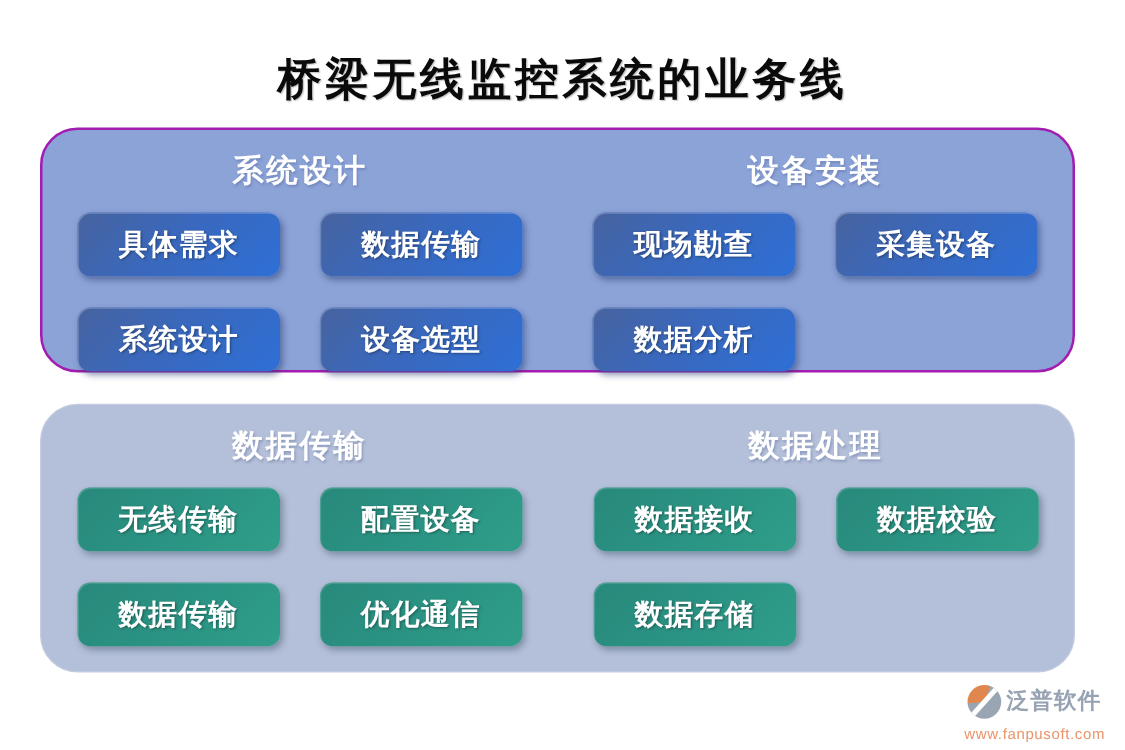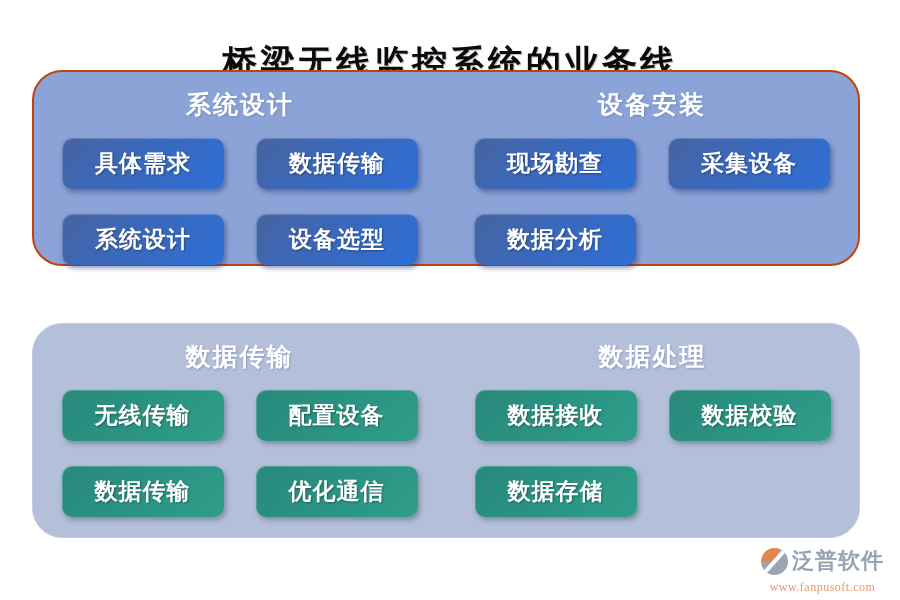--- a/index.html
+++ b/index.html
@@ -2,42 +2,42 @@
 <html><head>
 <meta charset="utf-8">
 <style>
   * { margin:0; padding:0; box-sizing:border-box; }
   html,body { background:#ffffff; }
   .page {
     position:relative;
     width:900px; height:600px;
     background:#ffffff;
     overflow:hidden;
-    font-family:Liberation Serif, serif;
+    font-family:Liberation Sans, sans-serif;
   }
   .title {
     position:absolute;
     top:40px; left:0; width:100%;
     text-align:center;
     font-size:35px;
     font-weight:bold;
     color:#0a0a0a;
     letter-spacing:3px;
     text-shadow:1px 1px 1px rgba(0,0,0,0.25);
   }
   .panel {
     position:absolute;
     left:32px;
     width:828px;
     border-radius:30px;
   }
   .panel-top {
-    top:70px; height:196px;
+    top:102px; height:196px;
     background:#8ca3d8;
-    border:2px solid #c2410c;
+    border:2px solid #a21caf;
   }
   .panel-bottom {
     top:323px; height:215px;
     background:#b4bfd9;
     border:1px solid #c3cce0;
   }
   .panel-inner {
     display:flex;
     width:100%; height:100%;
   }
@@ -106,21 +106,21 @@
   .logo-icon::after {
     content:"";
     position:absolute;
     top:11px; left:-4px;
     width:36px; height:4px;
     background:#ffffff;
     transform:rotate(-48deg);
   }
   .brand-name {
     color:#97a2b2;
-    font-size:22px;
+    font-size:18px;
     font-weight:bold;
     letter-spacing:1px;
   }
   .brand-url {
     margin-top:6px;
     color:#e9946a;
     font-size:12px;
     letter-spacing:0.5px;
   }
 </style>

